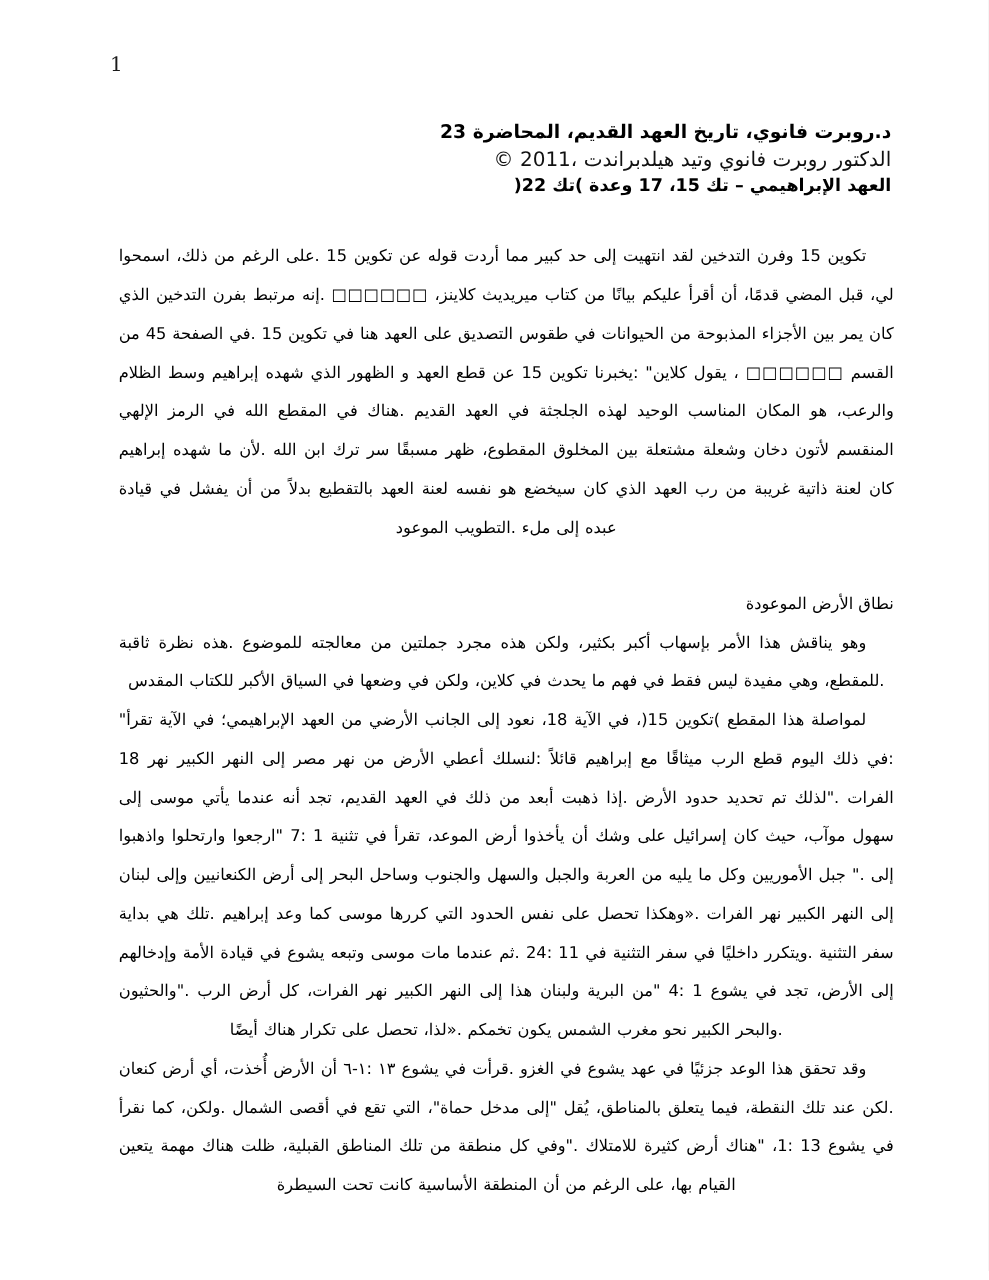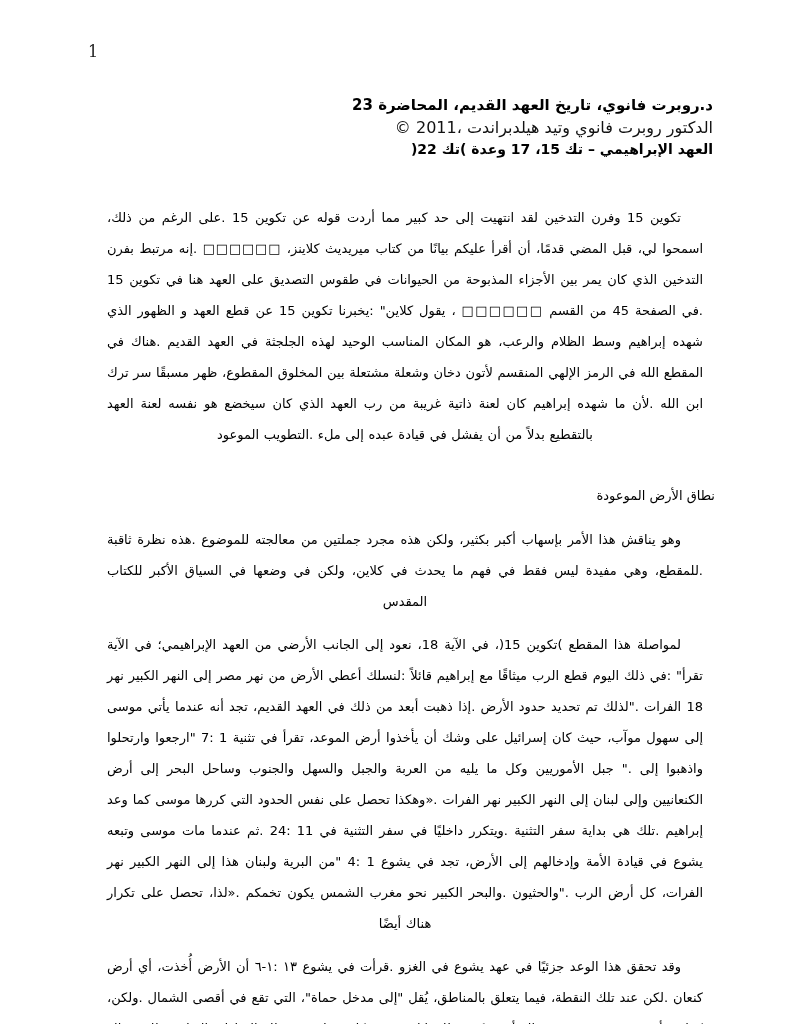--- a/index.html
+++ b/index.html
@@ -30,28 +30,28 @@
   .doc-header .h-subtitle{
     font-weight:bold;font-size:14px;line-height:23px;
   }
   .doc-body{
     position:absolute;top:190px;right:76px;width:620px;
     direction:rtl;
     font-size:13px;line-height:31px;
     text-align:justify;
   }
   .para{
-    margin:12px;
+    margin:0;
     text-indent:22px;
     text-align:justify;
     text-align-last:center;
     word-spacing:0.5px;
   }
   .section-heading{
-    margin:30px 0 13px 0;
+    margin:30px 0 0 0;
     font-size:13px;font-weight:normal;
     text-align:right;line-height:31px;
   }
 </style>
 </head>
 <body>
 
 <div class="page">
 
   <div class="page-number">1</div>

